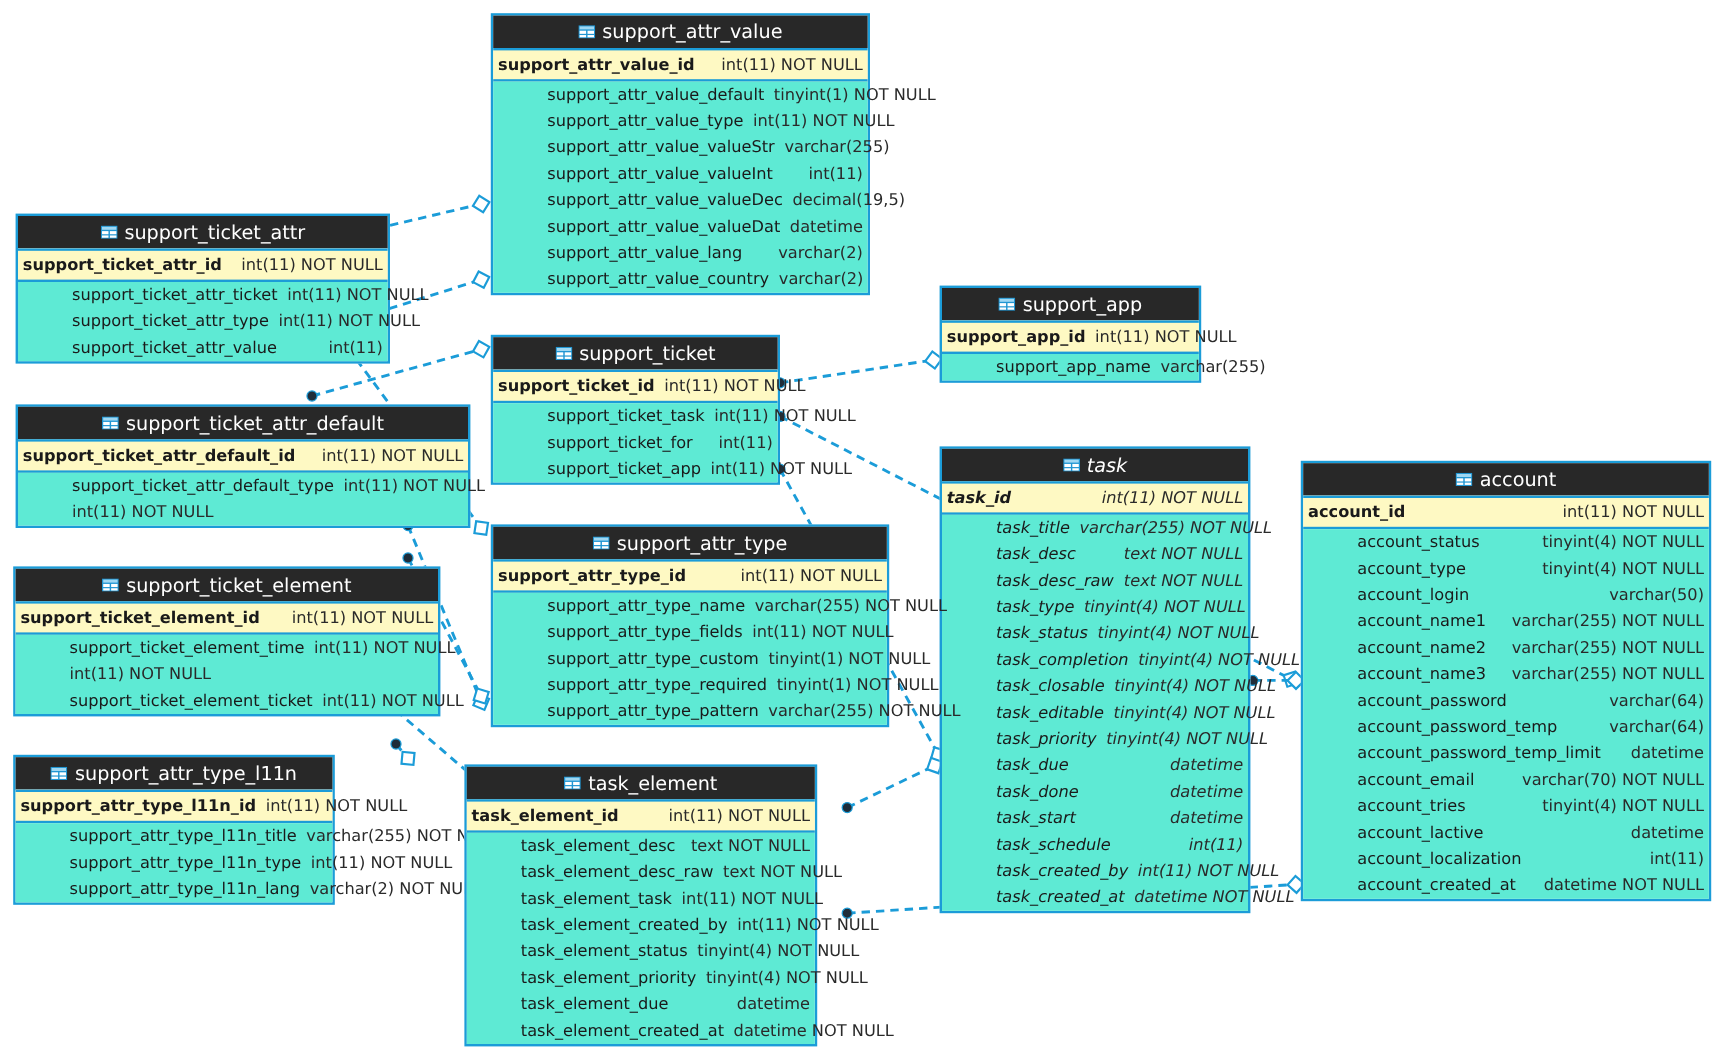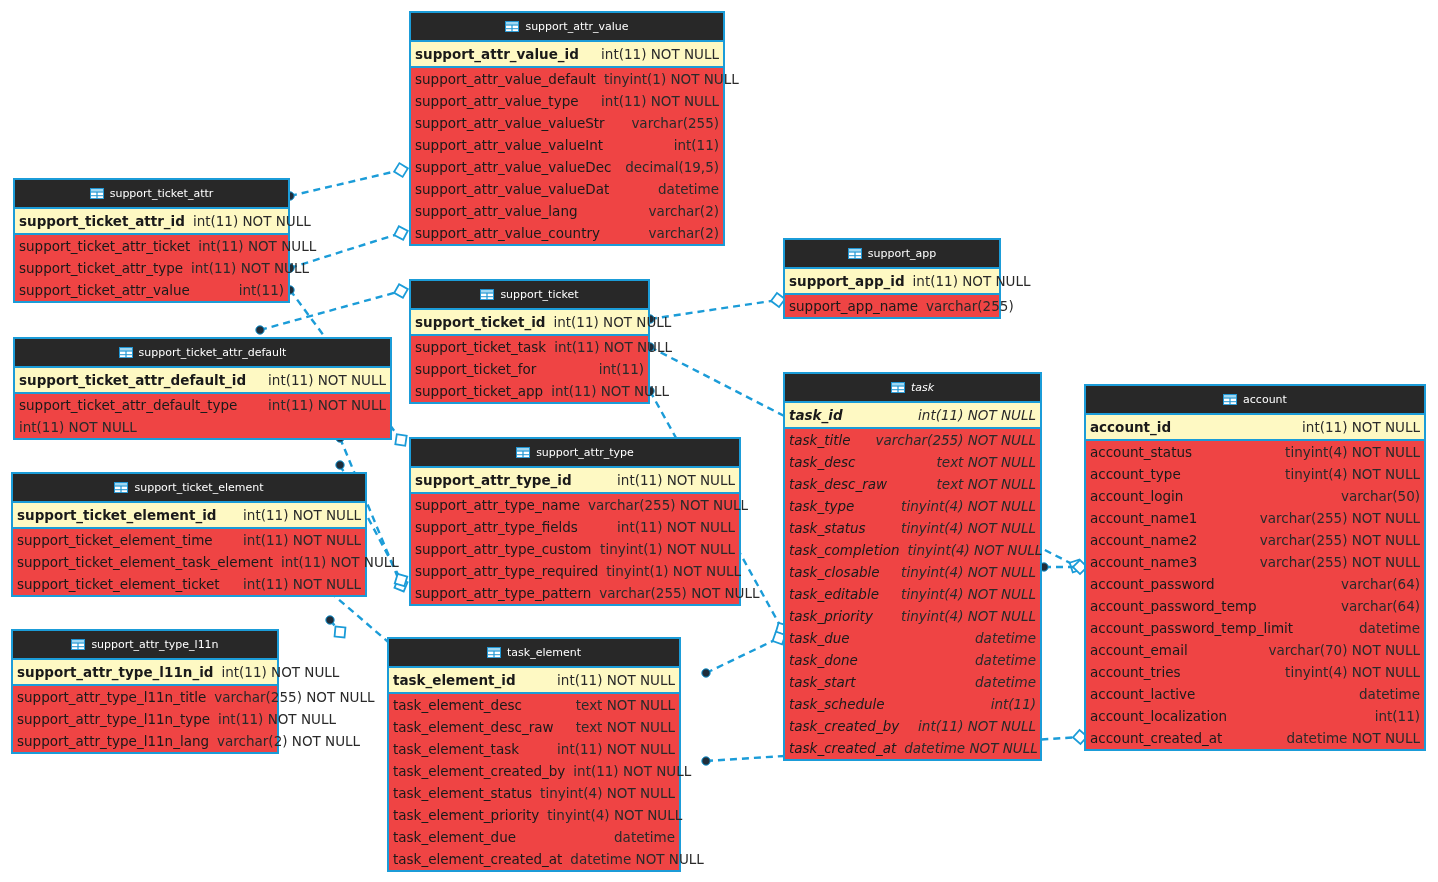--- a/index.html
+++ b/index.html
@@ -19,41 +19,41 @@
     border:2px solid #1b9cd8;
     box-sizing:border-box;
     box-shadow:0 0 0 0 rgba(0,0,0,0);
   }
   .ent-title{
     background:#282828;
     color:#ffffff;
     height:27px;
     line-height:27px;
     text-align:center;
-    font-size:11px;
+    font-size:16px;
     white-space:nowrap;
     overflow:hidden;
     display:flex;
     align-items:center;
     justify-content:center;
     gap:6px;
   }
   .tbl-icon{
     display:inline-block;
     width:14px;height:11px;
     position:relative;
     flex:0 0 auto;
   }
   .tbl-icon svg{display:block;}
   .pk-row{
     border-top:2px solid #1b9cd8;
     border-bottom:2px solid #1b9cd8;
     background:#fef9c3;
   }
-  .rows{background:#ef4444;}
+  .rows{background:#5eead4;padding-left:41px;}
   .row{
     height:22px;
     line-height:22px;
     display:flex;
     align-items:center;
     justify-content:space-between;
     padding:0 4px;
     font-size:13.5px;
     color:#1a1a1a;
     white-space:nowrap;
@@ -188,21 +188,21 @@
         <div class="row">
           <span class="col-name">support_attr_value_lang</span>
           <span class="col-type">varchar(2)</span>
         </div>
         <div class="row">
           <span class="col-name">support_attr_value_country</span>
           <span class="col-type">varchar(2)</span>
         </div>
       </div>
     </div>
-    <div class="entity" style="left: 13px; top: 178px; width: 277px;">
+    <div class="entity" style="left: 13px; top: 178px; width: 312px;">
       <div class="ent-title">
         <span class="tbl-icon">
           <svg width="14" height="11" viewBox="0 0 14 11" xmlns="http://www.w3.org/2000/svg">
             <rect x="0" y="0" width="14" height="11" fill="#2196d3"></rect>
             <rect x="1" y="1" width="12" height="2.5" fill="#9fd7f2"></rect>
             <rect x="1" y="4.6" width="5.4" height="2.6" fill="#ffffff"></rect>
             <rect x="7.6" y="4.6" width="5.4" height="2.6" fill="#ffffff"></rect>
             <rect x="1" y="8.2" width="5.4" height="1.9" fill="#ffffff"></rect>
             <rect x="7.6" y="8.2" width="5.4" height="1.9" fill="#ffffff"></rect>
           </svg>
@@ -546,21 +546,20 @@
           <span class="col-name">support_ticket_element_id</span>
           <span class="col-type">int(11) NOT NULL</span>
         </div>
       </div>
       <div class="rows">
         <div class="row">
           <span class="col-name">support_ticket_element_time</span>
           <span class="col-type">int(11) NOT NULL</span>
         </div>
         <div class="row">
-          <span class="col-name">support_ticket_element_task_element</span>
           <span class="col-type">int(11) NOT NULL</span>
         </div>
         <div class="row">
           <span class="col-name">support_ticket_element_ticket</span>
           <span class="col-type">int(11) NOT NULL</span>
         </div>
       </div>
     </div>
     <div class="entity" style="left: 11px; top: 629px; width: 268px;">
       <div class="ent-title">

